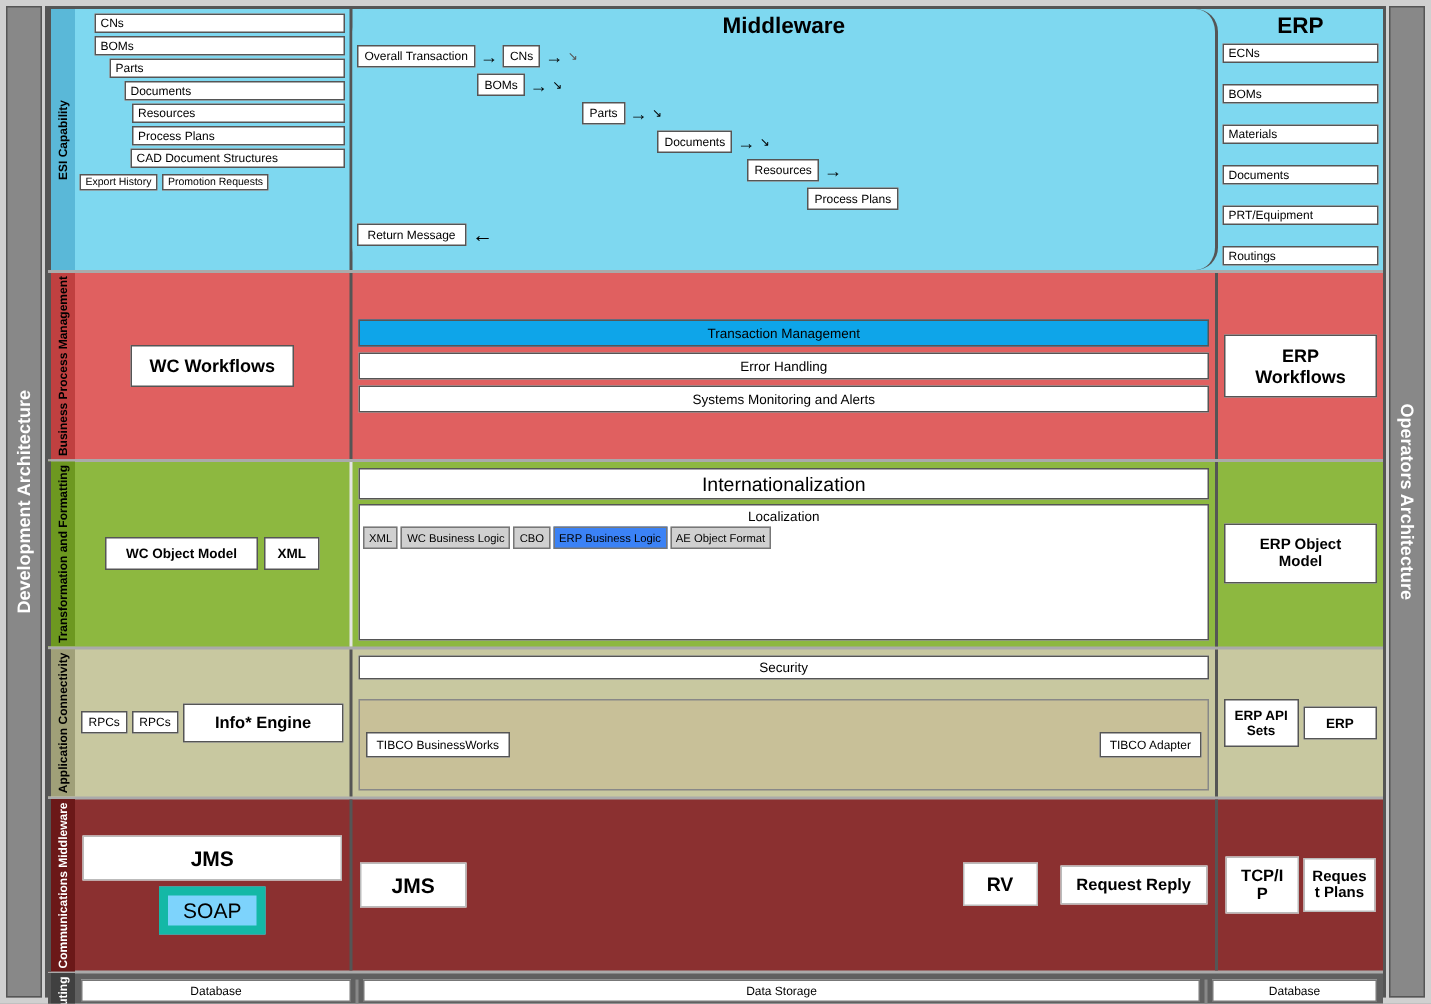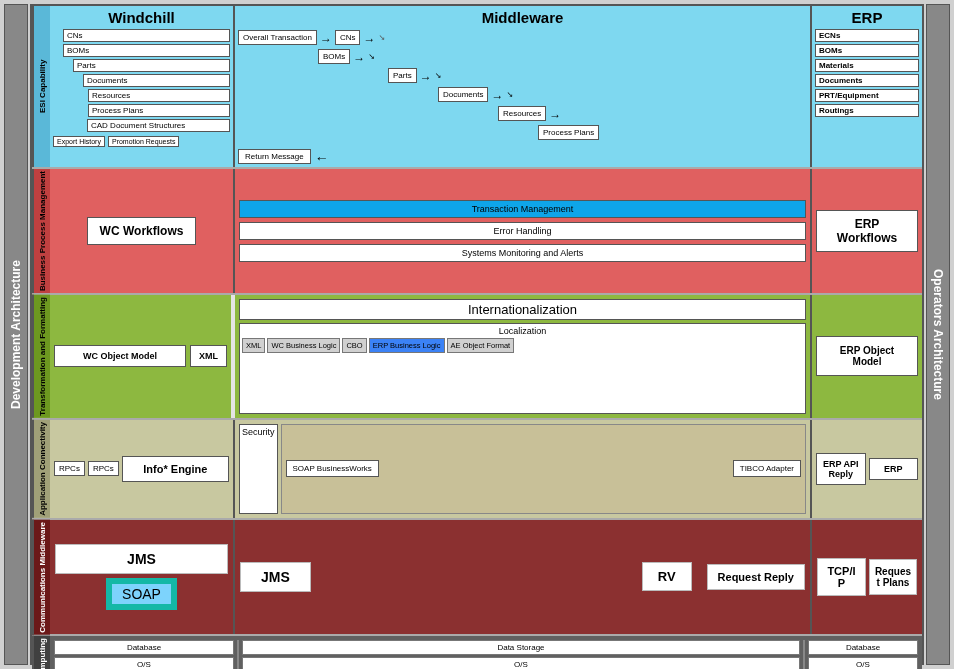--- a/index.html
+++ b/index.html
@@ -119,37 +119,36 @@
 
   <div class="center-content">
 
     <div class="row" style="flex: 0 0 160px; background:#7ed8f0; display:flex; align-items:stretch;">
 
       <div class="row-label" style="background:#5ab8d8; font-size:8px; min-width:18px; border-right:2px solid #555;">
         <span>ESI Capability</span>
       </div>
 
       <div style="flex:0 0 185px; background:#7ed8f0; border-right:2px solid #555; padding:3px; display:flex; flex-direction:column;">
-        <div style="font-size:15px; font-weight:bold; text-align:center; margin-bottom:3px;">Windchill</div>
         <div style="display:flex; flex-direction:column; gap:2px; padding-left:10px;">
           <div class="esi-item" style="background:white; border:1px solid #555; padding:1px 3px; font-size:8px;">CNs</div>
           <div class="esi-item" style="background:white; border:1px solid #555; padding:1px 3px; font-size:8px;">BOMs</div>
           <div class="esi-item" style="background:white; border:1px solid #555; padding:1px 3px; font-size:8px; margin-left:10px;">Parts</div>
           <div class="esi-item" style="background:white; border:1px solid #555; padding:1px 3px; font-size:8px; margin-left:20px;">Documents</div>
           <div class="esi-item" style="background:white; border:1px solid #555; padding:1px 3px; font-size:8px; margin-left:25px;">Resources</div>
           <div class="esi-item" style="background:white; border:1px solid #555; padding:1px 3px; font-size:8px; margin-left:25px;">Process Plans</div>
           <div class="esi-item" style="background:white; border:1px solid #555; padding:1px 3px; font-size:8px; margin-left:24px;">CAD Document Structures</div>
         </div>
         <div style="display:flex; gap:3px; margin-top:4px;">
           <div class="esi-export-box">Export History</div>
           <div class="esi-promo-box">Promotion Requests</div>
         </div>
       </div>
 
-      <div style="flex:1; background:#7ed8f0; border-right:2px solid #555; padding:3px; display:flex; flex-direction:column; gap:4px;">
+      <div style="flex:1; background:#7ed8f0; border-right:2px solid #555; padding:3px; display:flex; flex-direction:column; gap:4px;border-radius:15px;">
         <div style="font-size:15px; font-weight:bold; text-align:center;">Middleware</div>
 
         <div style="display:flex; align-items:center; gap:3px;">
           <div style="background:white;border:1px solid #555;padding:2px 4px;font-size:8px;">Overall Transaction</div>
           <span style="font-size:12px;">→</span>
           <div style="background:white;border:1px solid #555;padding:2px 4px;font-size:8px;">CNs</div>
           <span style="font-size:12px;">→</span>
           <span style="font-size:8px; color:#555;">↘</span>
         </div>
         <div style="display:flex; align-items:center; gap:3px; margin-left:80px;">
@@ -175,21 +174,21 @@
           <div style="background:white;border:1px solid #555;padding:2px 4px;font-size:8px;">Process Plans</div>
         </div>
         <div style="display:flex; align-items:center; gap:4px; margin-top:4px;">
           <div style="background:white;border:1px solid #555;padding:2px 6px;font-size:8px;">Return Message</div>
           <span style="font-size:14px;">←</span>
         </div>
       </div>
 
       <div style="flex:0 0 110px; background:#7ed8f0; padding:3px; display:flex; flex-direction:column;">
         <div style="font-size:15px; font-weight:bold; text-align:center; margin-bottom:3px;">ERP</div>
-        <div style="display:flex; flex-direction:column; gap:2px;font-weight:bold;">
+        <div style="display:flex; flex-direction:column; gap:14px;">
           <div style="background:white;border:1px solid #555;padding:1px 3px;font-size:8px;">ECNs</div>
           <div style="background:white;border:1px solid #555;padding:1px 3px;font-size:8px;">BOMs</div>
           <div style="background:white;border:1px solid #555;padding:1px 3px;font-size:8px;">Materials</div>
           <div style="background:white;border:1px solid #555;padding:1px 3px;font-size:8px;">Documents</div>
           <div style="background:white;border:1px solid #555;padding:1px 3px;font-size:8px;">PRT/Equipment</div>
           <div style="background:white;border:1px solid #555;padding:1px 3px;font-size:8px;">Routings</div>
         </div>
       </div>
     </div>
 
@@ -211,21 +210,21 @@
       <div style="flex:0 0 110px; padding:4px; display:flex; align-items:center; justify-content:center;">
         <div style="background:white;border:1px solid #555;padding:6px 8px;font-size:12px;font-weight:bold;text-align:center;">ERP Workflows</div>
       </div>
     </div>
 
     <div class="row" style="flex: 0 0 85px; background:#8db840; display:flex; align-items:stretch;">
       <div class="row-label" style="background:#6d9820; font-size:8px; min-width:18px; border-right:2px solid #555;">
         <span>Transformation and Formatting</span>
       </div>
 
-      <div style="flex:0 0 185px; border-right:4px solid #e5e5e5; padding:4px; display:flex; gap:4px; align-items:center;">
+      <div style="flex:0 0 185px; border-right:2px solid #e5e5e5; padding:20px; display:flex; gap:4px; align-items:center;">
         <div style="background:white;border:1px solid #555;padding:5px 8px;font-size:9px;font-weight:bold;text-align:center;flex:1;">WC Object Model</div>
         <div style="background:white;border:1px solid #555;padding:5px 8px;font-size:9px;font-weight:bold;text-align:center;">XML</div>
       </div>
 
       <div style="flex:1; border-right:2px solid #555; padding:4px; display:flex; flex-direction:column; gap:3px;">
         <div style="background:white;border:1px solid #555;padding:2px;font-size:13px;text-align:center;">Internationalization</div>
         <div style="background:white;border:1px solid #555;padding:2px; flex:1;">
           <div style="font-size:9px;text-align:center;margin-bottom:2px;">Localization</div>
           <div style="display:flex;gap:2px;flex-wrap:wrap;align-items:center;">
             <div style="background:#d0d0d0;border:1px solid #777;padding:2px 3px;font-size:7.5px;">XML</div>
@@ -248,31 +247,31 @@
       </div>
 
       <div style="flex:0 0 185px; border-right:2px solid #555; padding:4px; display:flex; gap:3px; align-items:center;">
         <div style="display:flex;flex-direction:row;gap:3px;">
           <div style="background:white;border:1px solid #555;padding:2px 4px;font-size:8px;">RPCs</div>
           <div style="background:white;border:1px solid #555;padding:2px 4px;font-size:8px;">RPCs</div>
         </div>
         <div style="background:white;border:1px solid #555;padding:6px 8px;font-size:11px;font-weight:bold;text-align:center;flex:1;">Info* Engine</div>
       </div>
 
-      <div style="flex:1; border-right:2px solid #555; padding:4px; display:flex; flex-direction:row; gap:3px;justify-content:flex-end;">
+      <div style="flex:1; border-right:2px solid #555; padding:4px; display:flex; flex-direction:column; gap:13px;justify-content:flex-end;">
         <div style="background:white;border:1px solid #555;padding:2px;font-size:9px;text-align:center;">Security</div>
         <div style="background:#c8c098;border:1px solid #888;padding:4px;flex:1;display:flex;align-items:center;gap:8px;">
-          <div style="background:white;border:1px solid #555;padding:3px 6px;font-size:8px;">SOAP BusinessWorks</div>
+          <div style="background:white;border:1px solid #555;padding:3px 6px;font-size:8px;">TIBCO BusinessWorks</div>
           <div style="flex:1;"></div>
           <div style="background:white;border:1px solid #555;padding:3px 6px;font-size:8px;">TIBCO Adapter</div>
         </div>
       </div>
 
       <div style="flex:0 0 110px; padding:4px; display:flex; gap:3px; align-items:center;">
-        <div style="background:white;border:1px solid #555;padding:5px 6px;font-size:9px;font-weight:bold;text-align:center;flex:1;">ERP API Reply</div>
+        <div style="background:white;border:1px solid #555;padding:5px 6px;font-size:9px;font-weight:bold;text-align:center;flex:1;">ERP API Sets</div>
         <div style="background:white;border:1px solid #555;padding:5px 6px;font-size:9px;font-weight:bold;text-align:center;flex:1;">ERP</div>
       </div>
     </div>
 
     <div class="row" style="flex: 0 0 88px; background:#8b3030; display:flex; align-items:stretch;">
       <div class="row-label" style="background:#6b1818; font-size:8px; min-width:18px; border-right:2px solid #555; color:white;">
         <span>Communications Middleware</span>
       </div>
 
       <div style="flex:0 0 185px; border-right:2px solid #555; padding:5px; display:flex; flex-direction:column; align-items:center; justify-content:center; gap:4px;">

